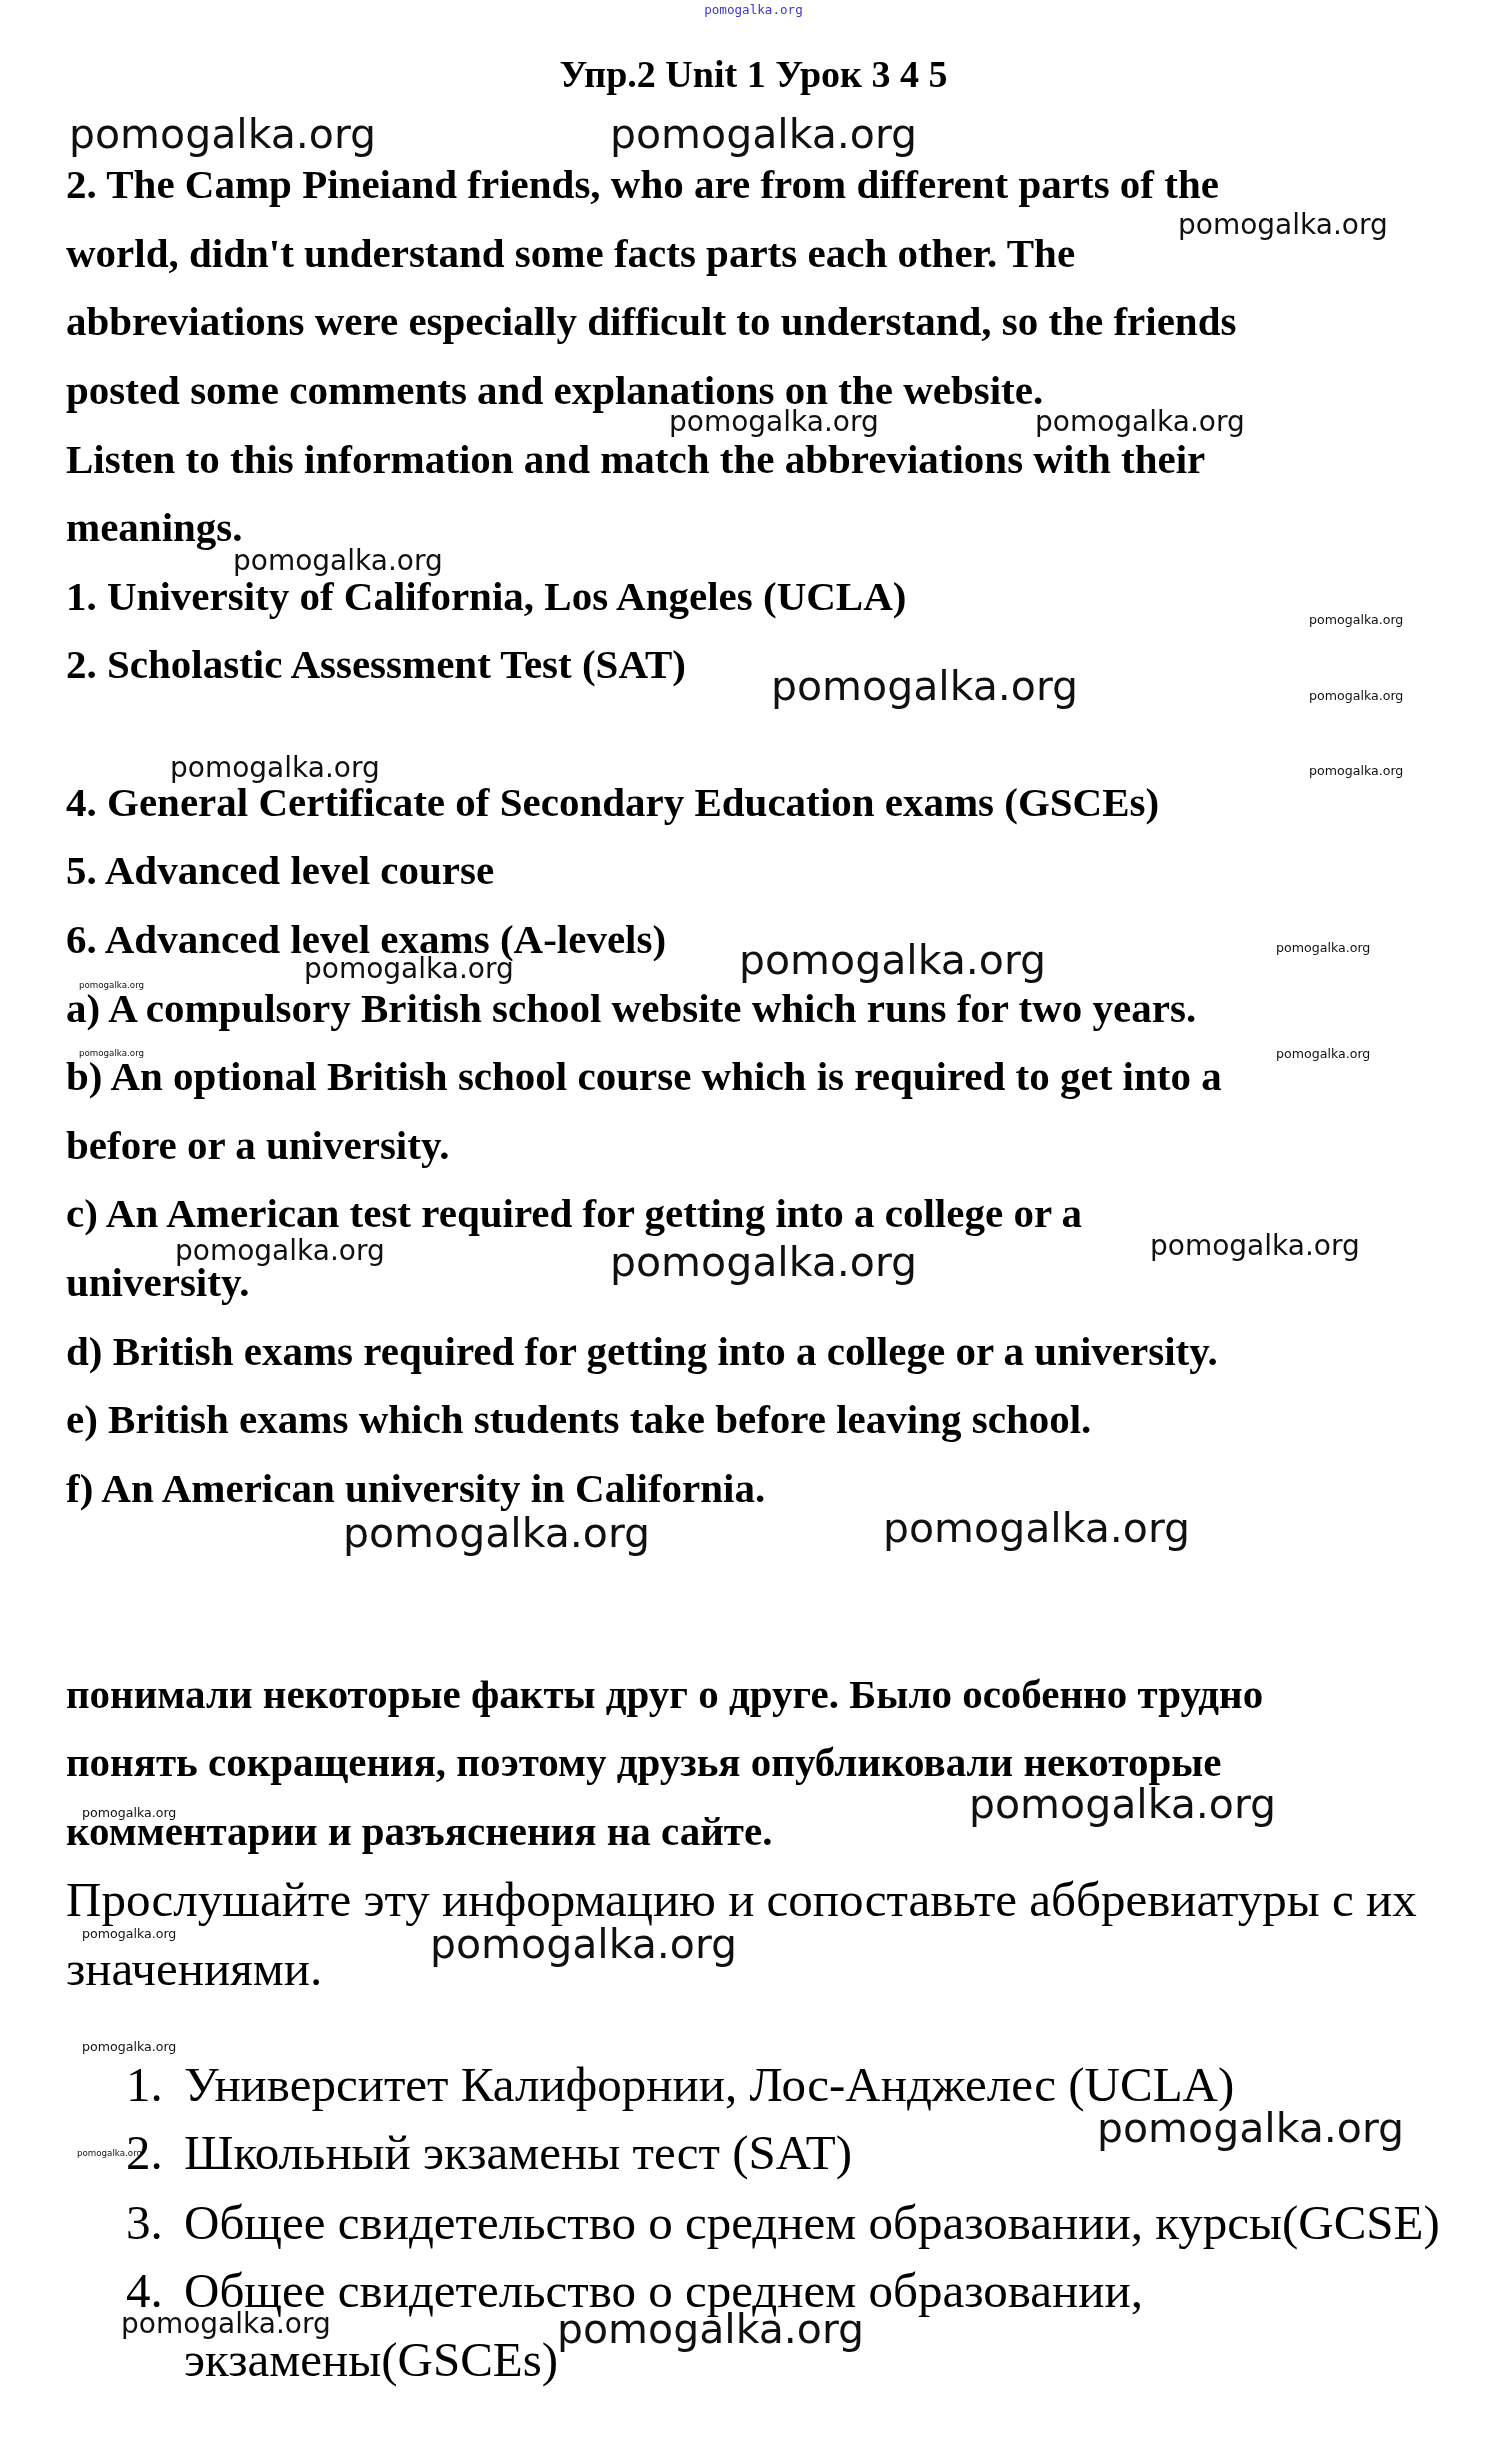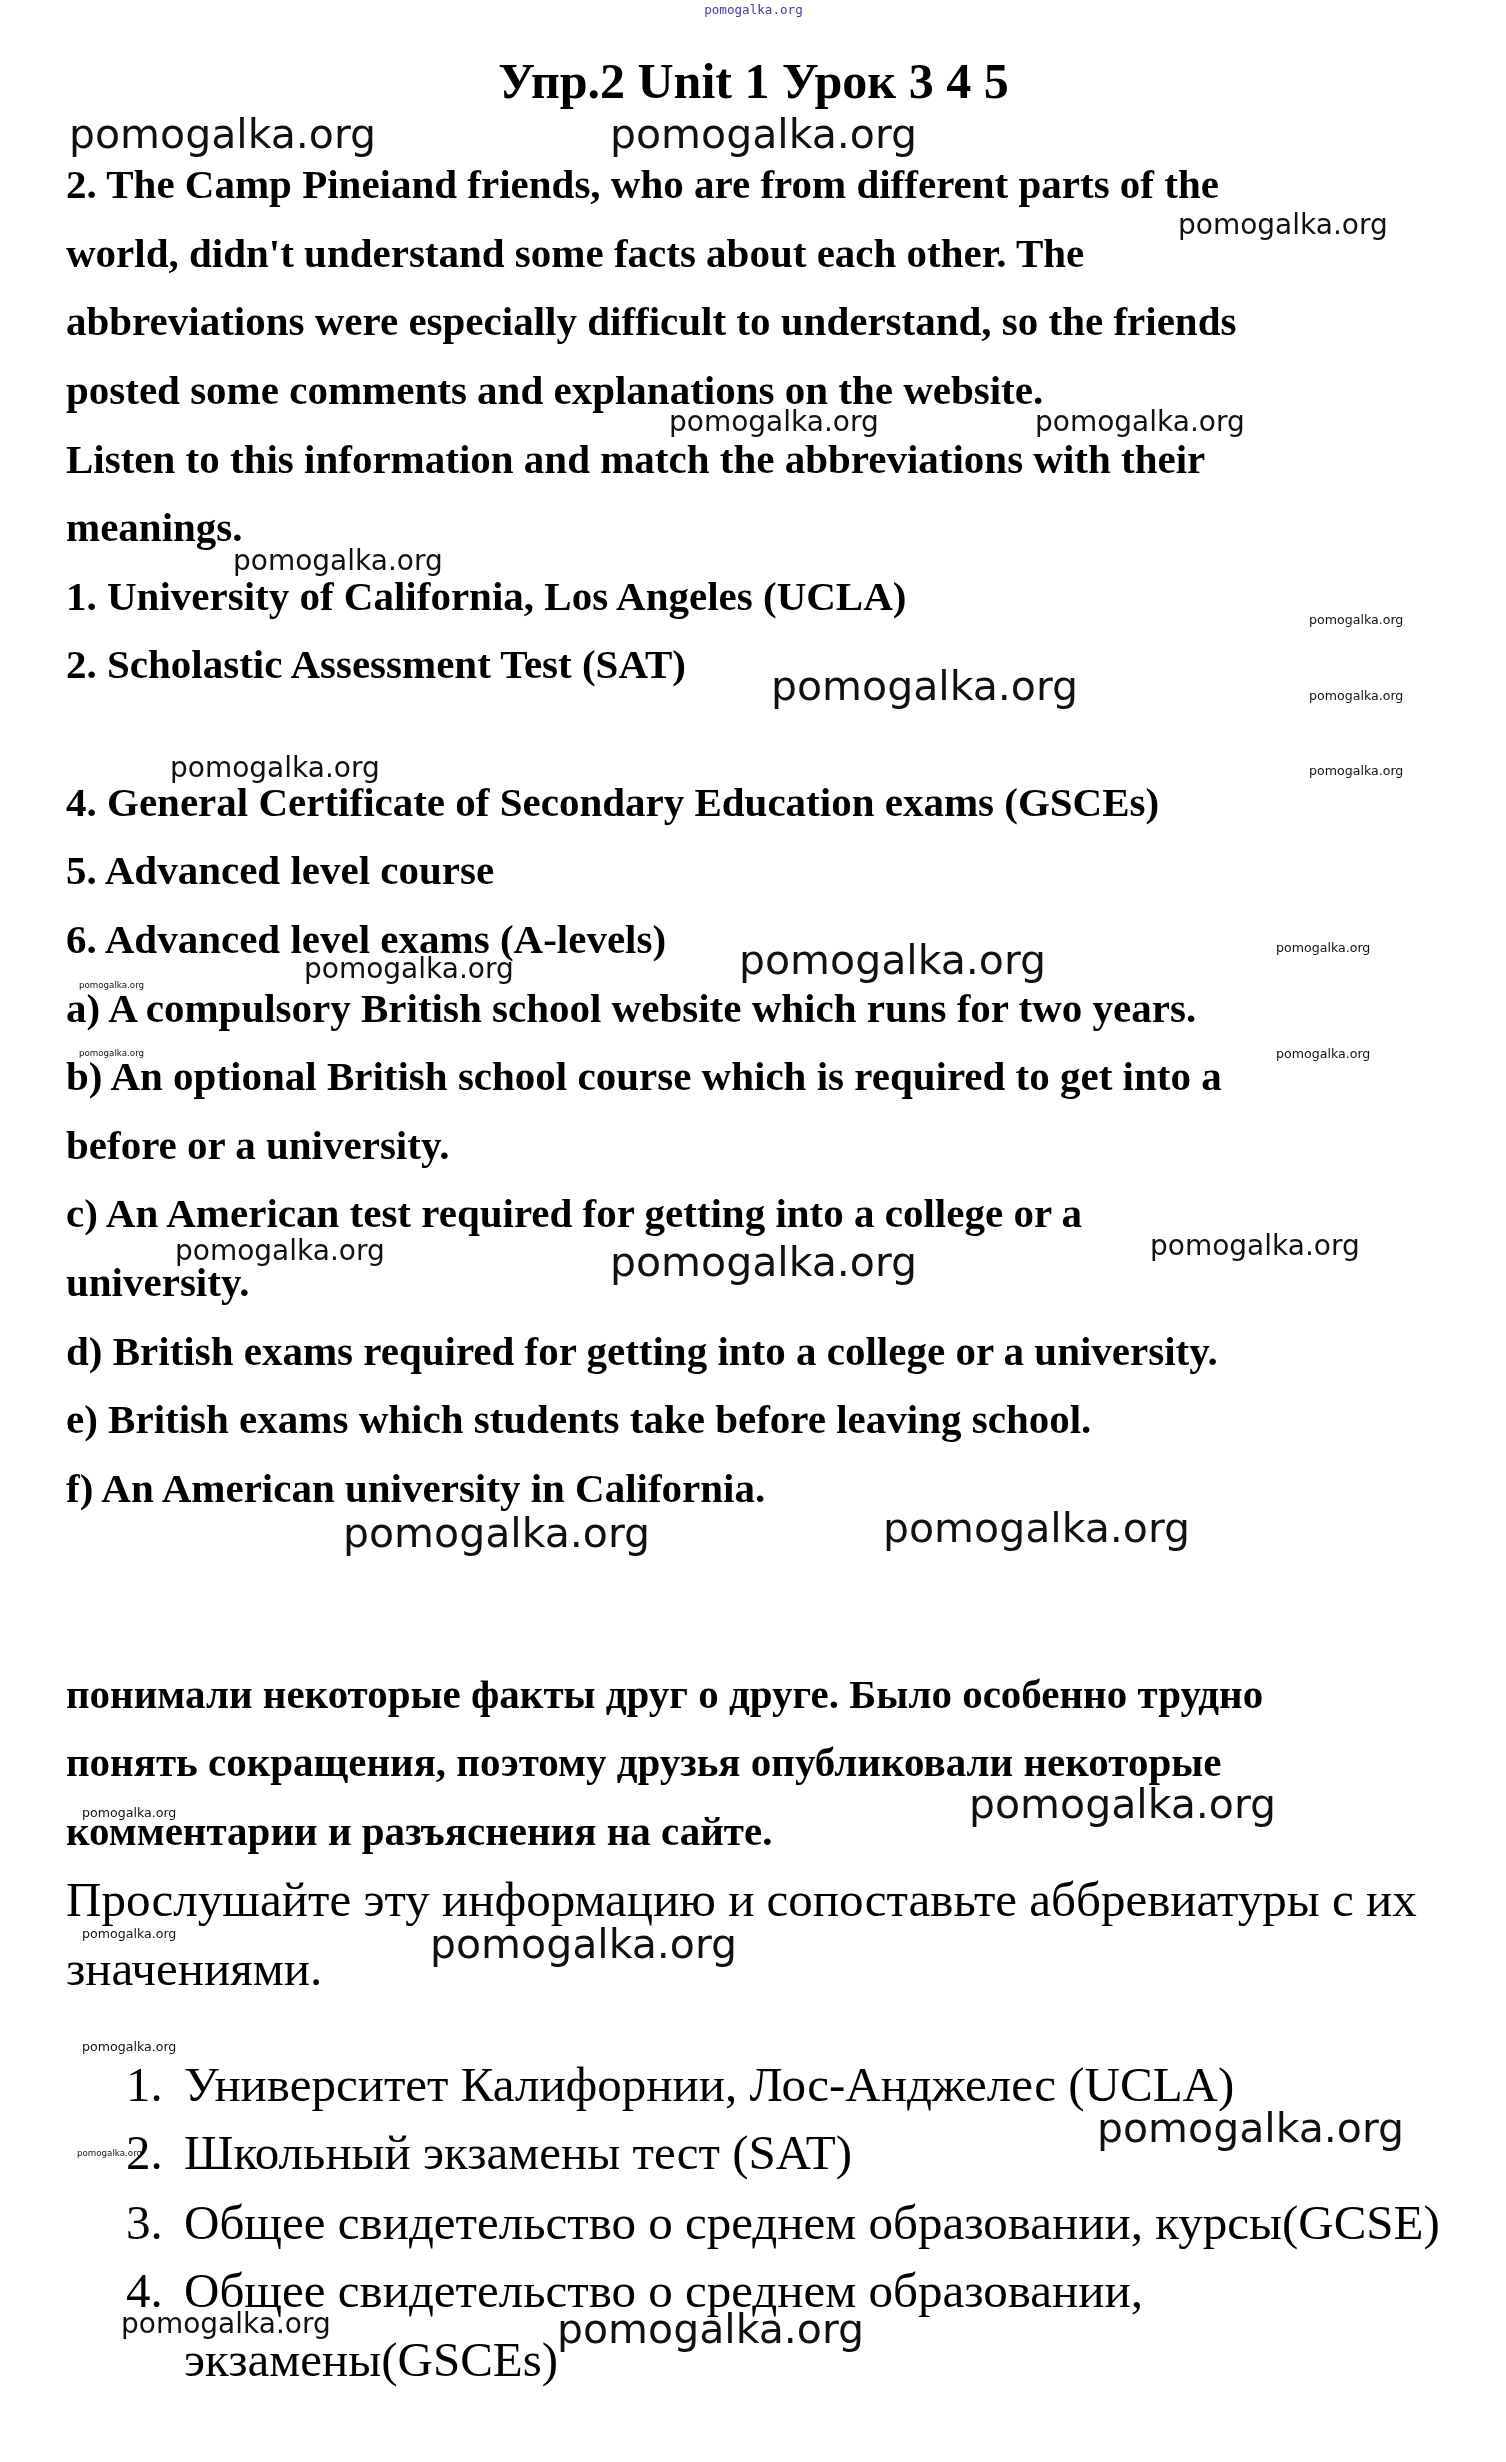--- a/index.html
+++ b/index.html
@@ -1,41 +1,41 @@
 <!DOCTYPE html>
 <html style="font-size:12.6px"><head>
 <meta charset="utf-8">
 <style>
   html, body { margin: 0; padding: 0; background: #ffffff; }
   body { width: 1507px; height: 2462px; position: relative; overflow: hidden; color: #000; }
   .page { position: absolute; left: 0; top: 0; width: 1507px; height: 2290px; }
   .top-mark { position: absolute; left: 0; width: 1507px; top: 1.6px; text-align: center;
     font-family: "DejaVu Sans Mono", monospace; font-size: 12.6px; color: #3a3ac8; letter-spacing: 0px; }
   .title { position: absolute; left: 0; width: 1507px; top: 52px; text-align: center;
-    font-family: "Liberation Serif", serif; font-weight: bold; font-size: 50px; }
+    font-family: "Liberation Serif", serif; font-weight: bold; font-size: 38px; }
   .line { position: absolute; left: 66px; font-family: "Liberation Serif", serif; font-weight: bold;
     font-size: 41px; line-height: 47px; white-space: nowrap; transform-origin: left top; }
   .ru-plain { position: absolute; font-family: "Liberation Serif", serif; font-weight: normal;
     font-size: 49px; line-height: 47px; white-space: nowrap; }
   .wm { position: absolute; font-family: "DejaVu Sans", sans-serif; white-space: nowrap; color: #111; }
   .wm-xl { font-size: 41px; }
   .wm-l { font-size: 28px; }
   .wm-s { font-size: 12.6px; }
   .wm-xs { font-size: 8.7px; }
 </style>
 </head>
 <body>
 
 <div class="page">
 
   <div class="top-mark">pomogalka.org</div>
   <div class="title">Упр.2 Unit 1 Урок 3 4 5</div>
 
   <div class="line" style="top: 161px; transform-origin: left top;">2. The Camp Pineiand friends, who are from different parts of the</div>
-  <div class="line" style="top: 230px; transform-origin: left top;">world, didn't understand some facts about each other. The</div>
+  <div class="line" style="top: 230px; transform-origin: left top;">world, didn't understand some facts parts each other. The</div>
   <div class="line" style="top: 298px; transform-origin: left top;">abbreviations were especially difficult to understand, so the friends</div>
   <div class="line" style="top: 367px; transform-origin: left top;">posted some comments and explanations on the website.</div>
   <div class="line" style="top: 436px; transform-origin: left top;">Listen to this information and match the abbreviations with their</div>
   <div class="line" style="top: 504px; transform-origin: left top;">meanings.</div>
 
   <div class="line" style="top: 573px; transform-origin: left top;">1. University of California, Los Angeles (UCLA)</div>
   <div class="line" style="top: 641px; transform-origin: left top;">2. Scholastic Assessment Test (SAT)</div>
   <div class="line" style="top: 779px; transform-origin: left top;">4. General Certificate of Secondary Education exams (GSCEs)</div>
   <div class="line" style="top: 847px; transform-origin: left top;">5. Advanced level course</div>
   <div class="line" style="top: 916px; transform-origin: left top;">6. Advanced level exams (A-levels)</div>

